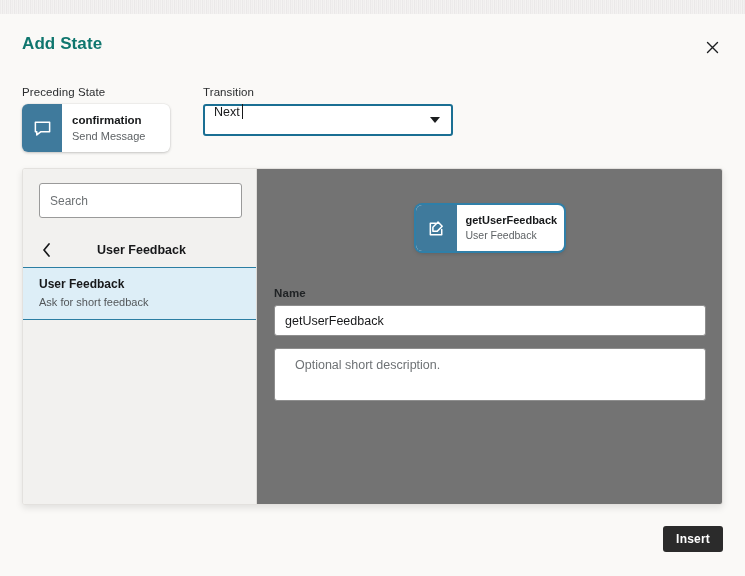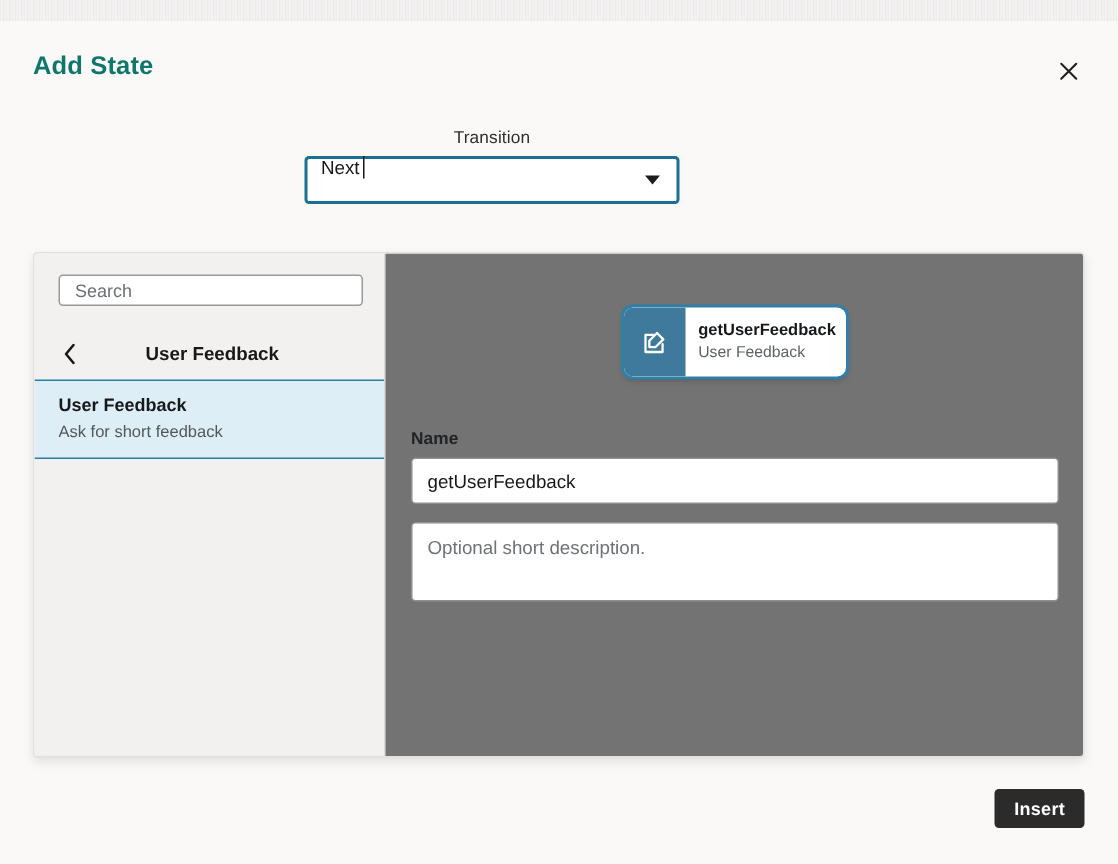--- a/index.html
+++ b/index.html
@@ -103,21 +103,21 @@
     line-height: 1.3;
     margin-top: 1px;
     white-space: nowrap;
   }
 
   .transition-wrap {
     position: absolute;
     left: 203px; top: 86px;
     width: 250px;
   }
-  .transition-wrap .field-label { display: block; margin-bottom: 6px; text-align: center; }
+  .transition-wrap .field-label { display: block; margin-bottom: 6px; }
 
   .select-box {
     position: relative;
     width: 250px;
     height: 32px;
     background: #ffffff;
     border: 2px solid #1a6f93;
     border-radius: 3px;
     display: flex;
     align-items: center;
@@ -166,21 +166,21 @@
     width: 234px;
     flex: 0 0 234px;
     background: #f2f1ef;
     border-right: 1px solid #dedcd9;
     display: flex;
     flex-direction: column;
   }
   .search-row { padding: 14px 14px 0 16px; }
   .search-input {
     width: 100%;
-    height: 21px;
+    height: 35px;
     background: #ffffff;
     border: 1px solid #9a9a9a;
     border-radius: 3px;
     font-size: 12px;
     font-family: "Liberation Sans", sans-serif;
     color: #17181a;
     padding: 0 10px;
     outline: none;
   }
   .search-input::placeholder { color: #6d7174; }
@@ -313,21 +313,21 @@
   }
   .text-area {
     width: 100%;
     height: 53px;
     background: #ffffff;
     border: 1px solid #8e8e8e;
     border-radius: 3px;
     font-size: 12.5px;
     font-family: "Liberation Sans", sans-serif;
     color: #17181a;
-    padding: 8px 10px;
+    padding: 8px 20px;
     outline: none;
     resize: none;
     line-height: 1.35;
   }
   .text-input::placeholder, .text-area::placeholder { color: #6e7275; }
 
   
   .insert-btn {
     position: absolute;
     right: 22px;
@@ -355,20 +355,34 @@
   <div class="top-texture"></div>
 
   <div class="dlg-title">Add State</div>
 
   <button class="close-btn" aria-label="Close">
     <svg width="13" height="13" viewBox="0 0 13 13">
       <path d="M1.5 1.5 L11.5 11.5 M11.5 1.5 L1.5 11.5" stroke="currentColor" stroke-width="1.4" fill="none" stroke-linecap="round"></path>
     </svg>
   </button>
 
+  <div class="preceding-wrap">
+    <span class="field-label">Preceding State</span>
+    <div class="state-card">
+      <div class="card-icon">
+        <svg width="19" height="19" viewBox="0 0 20 20">
+          <path d="M2.5 3.5 h15 v10 h-9.5 l-4 3.3 v-3.3 h-1.5 z" fill="none" stroke="currentColor" stroke-width="1.6" stroke-linejoin="round"></path>
+        </svg>
+      </div>
+      <div class="card-text">
+        <div class="card-title">confirmation</div>
+        <div class="card-sub">Send Message</div>
+      </div>
+    </div>
+  </div>
 
   <div class="transition-wrap">
     <span class="field-label">Transition</span>
     <div class="select-box">
       <span class="select-value">Next</span>
       <span class="select-arrow"></span>
     </div>
   </div>
 
   <div class="panel">

